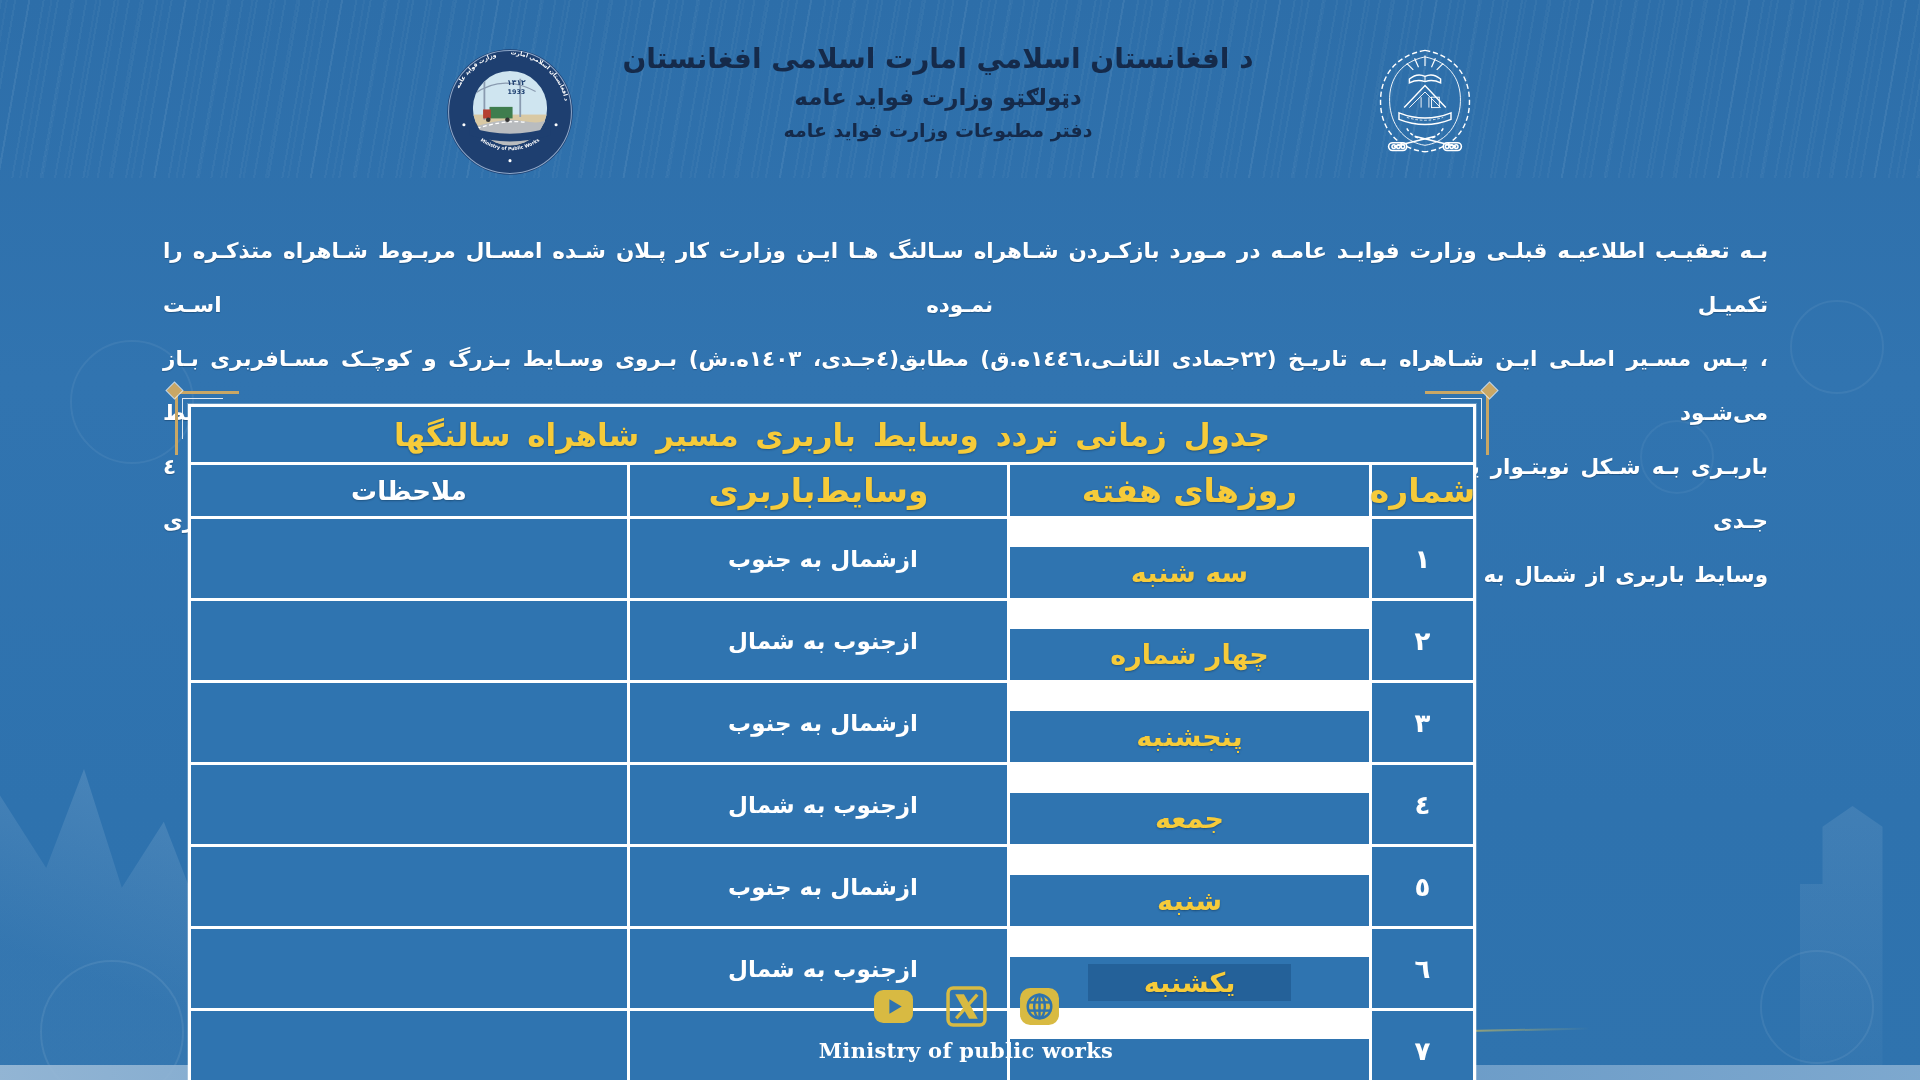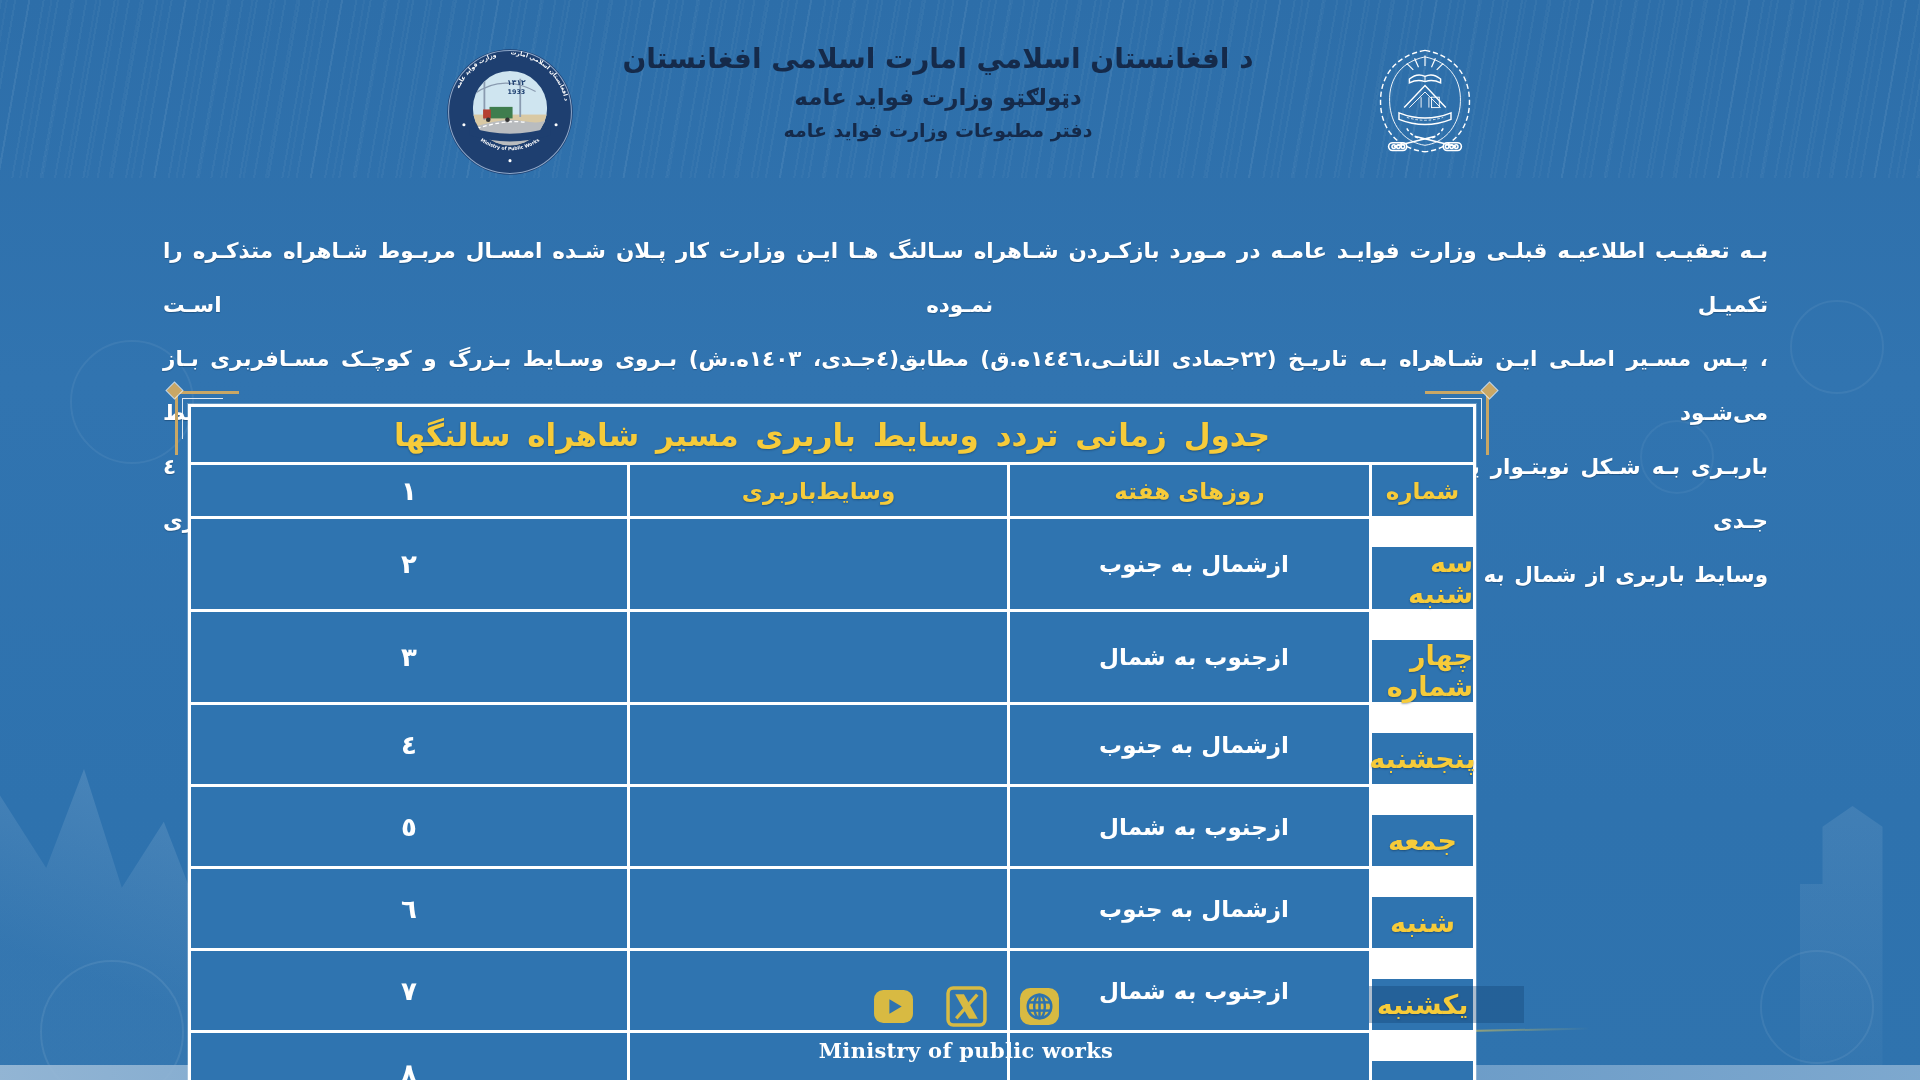--- a/index.html
+++ b/index.html
@@ -84,21 +84,21 @@
     gap:3px;background:#fff;border:3px solid #fff;
     box-shadow:0 0 0 1px rgba(255,255,255,.25);
   }
   .cell{
     background:var(--cell);display:flex;align-items:center;justify-content:center;
     min-height:51px;
   }
   .title-cell{grid-column:1/-1;min-height:55px;}
   .title-text{font-size:31px;font-weight:bold;color:var(--yellow);letter-spacing:.5px;word-spacing:6px;text-shadow:0 1px 2px rgba(10,35,60,.4);}
   .hdr{font-weight:bold;}
-  .hdr.num,.hdr.days,.hdr.veh{color:var(--yellow);font-size:23px;text-shadow:0 1px 2px rgba(10,35,60,.4);}
+  .hdr.num,.hdr.days,.hdr.veh{color:var(--yellow);font-size:33px;text-shadow:0 1px 2px rgba(10,35,60,.4);}
   .hdr.rem{color:#fff;font-size:26px;text-shadow:0 1px 2px rgba(10,35,60,.4);}
   .c-num{color:#fff;font-size:26px;font-weight:bold;}
   .c-day{color:var(--yellow);font-size:27px;font-weight:bold;text-shadow:0 1px 2px rgba(10,35,60,.4);margin-top:28px;}
   .c-day .hl{background:rgba(18,62,112,.35);padding:3px 56px;text-align:right;}
   .c-veh{color:#fff;font-size:23px;font-weight:bold;letter-spacing:.5px;padding-left:9px;}
   .c-rem{color:#fff;font-size:20px;}
   
   .corner{position:absolute;width:64px;height:64px;pointer-events:none;}
   .corner::before{
     content:"";position:absolute;inset:0;
@@ -251,20 +251,21 @@
     </div>
 
   <div class="grid">
     <div class="cell title-cell">
       <span class="title-text">جدول زمانی تردد وسایط باربری  مسیر  شاهراه سالنگها</span>
     </div>
 
     <div class="cell hdr num">شماره</div>
     <div class="cell hdr days">روزهای هفته</div>
     <div class="cell hdr veh">وسایط‌باربری</div>
+    <div class="cell hdr rem">ملاحظات</div>
 
     <div class="cell c-num">۱</div>
     <div class="cell c-day">سه شنبه</div>
     <div class="cell c-veh">ازشمال به جنوب</div>
     <div class="cell c-rem"></div>
 
     <div class="cell c-num">۲</div>
     <div class="cell c-day">چهار شماره</div>
     <div class="cell c-veh">ازجنوب به شمال</div>
     <div class="cell c-rem"></div>

